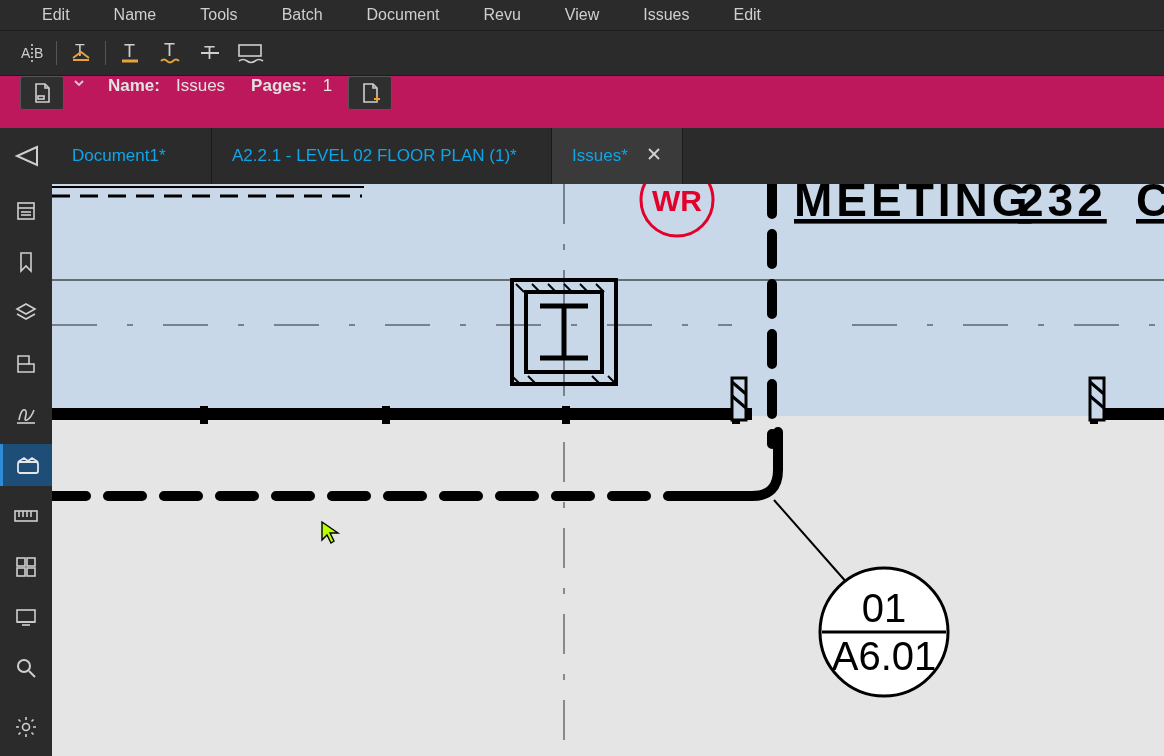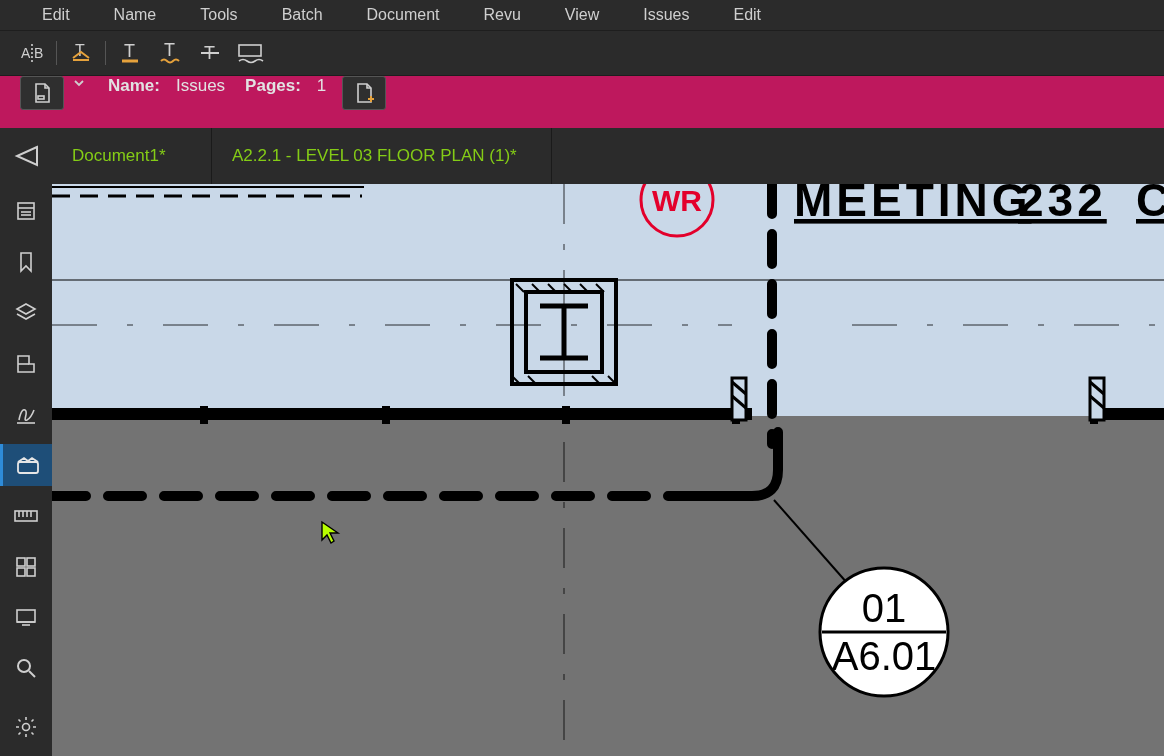--- a/index.html
+++ b/index.html
@@ -25,37 +25,37 @@
              background: #2f2f2f; }
   .pagebtn svg { display: block; }
   .chev svg { display: block; }
   .infobar .lbl { font-weight: 600; margin-left: 14px; }
   .infobar .val { margin-left: 16px; color: #e2e2e2; }
 
   
   .tabstrip { height: 56px; background: #2b2b2b; display: flex; align-items: stretch; }
   .backslot { width: 52px; display: flex; align-items: center; justify-content: center;
               cursor: pointer; }
-  .tab { display: flex; align-items: center; padding: 0 20px; color: #84cc16; font-size: 17px;
+  .tab { display: flex; align-items: center; padding: 0 20px; color: #0ea5e9; font-size: 17px;
          border-right: 1px solid #1a1a1a; cursor: pointer; min-width: 160px; }
   .tab.active { background: #3a3a3a; }
   .tab .close { margin-left: 18px; }
 
   
   .siderail { position: absolute; left: 0; top: 184px; width: 52px; bottom: 0;
               background: #2b2b2b; display: flex; flex-direction: column;
               align-items: center; padding-top: 6px; gap: 8px; }
   .railbtn { width: 52px; height: 46px; display: flex; align-items: center;
              justify-content: center; cursor: pointer; color: #cfcfcf; }
   .railbtn.active { background: #1e4e78; border-left: 3px solid #2e8bd8; }
   .railspacer { flex: 1; }
 
   
   .canvas { position: absolute; left: 52px; top: 184px; right: 0; bottom: 0;
-            background: #737373; overflow: hidden; text-decoration: underline; }
+            background: #e5e5e5; overflow: hidden; text-decoration: underline; }
   .canvas svg { position: absolute; left: 0; top: 0; }
 
   .roomlabel { font-family: Arial, sans-serif; font-weight: 700; font-size: 46px;
                text-decoration: underline; letter-spacing: 4px; fill: #000; }
   .calloutnum { font-family: Arial, sans-serif; font-size: 40px; text-anchor: middle;
                 fill: #000; }
 
   .cursor-arrow { position: absolute; pointer-events: none; }
 </style>
 </head>
@@ -126,21 +126,21 @@
     </svg>
   </div>
   <div class="chev" style="padding:0 8px;cursor:pointer">
     <svg width="14" height="14" viewBox="0 0 14 14">
         <path d="M3 5 L7 9 L11 5" stroke="#cfcfcf" stroke-width="1.8" fill="none"></path>
       </svg>
   </div>
 
   <span class="lbl">Name:</span>
   <span class="val">Issues</span>
-  <span class="lbl" style="margin-left:20px">Pages:</span>
+  <span class="lbl" style="margin-left:26px">Pages:</span>
   <span class="val">1</span>
 
   <div class="pagebtn" style="margin-left:16px">
     <svg width="20" height="22" viewBox="0 0 20 22" fill="none" stroke="#cfcfcf" stroke-width="1.6">
       <path d="M4 2 H13 L17 6 V20 H4 Z"></path>
         <path d="M13 2 V6 H17"></path>
       <g stroke="#E6A23C" stroke-width="2">
           <line x1="14" y1="17" x2="20" y2="17"></line>
           <line x1="17" y1="14" x2="17" y2="20"></line>
         </g>
@@ -151,21 +151,30 @@
 <div class="tabstrip">
   <div class="backslot">
     <svg width="30" height="24" viewBox="0 0 30 24" fill="none" stroke="#cfcfcf" stroke-width="2">
       <path d="M26 3 L6 12 L26 21 Z" fill="none"></path>
     </svg>
   </div>
   <div class="tab">
     <span>Document1*</span>
   </div>
   <div class="tab" style="min-width:340px">
-    <span>A2.2.1 - LEVEL 03 FLOOR PLAN (1)*</span>
+    <span>A2.2.1 - LEVEL 02 FLOOR PLAN (1)*</span>
+  </div>
+  <div class="tab active" style="min-width:120px">
+    <span>Issues*</span>
+    <span class="close">
+      <svg width="16" height="16" viewBox="0 0 16 16" stroke="#cfcfcf" stroke-width="2">
+        <line x1="3" y1="3" x2="13" y2="13"></line>
+          <line x1="13" y1="3" x2="3" y2="13"></line>
+      </svg>
+    </span>
   </div>
 </div>
 
 <div class="siderail">
   <div class="railbtn">
     <svg width="24" height="24" viewBox="0 0 24 24" fill="none" stroke="#cfcfcf" stroke-width="1.6">
       <rect x="4" y="4" width="16" height="16"></rect>
         <line x1="4" y1="9" x2="20" y2="9"></line>
       <line x1="7" y1="13" x2="17" y2="13"></line>
         <line x1="7" y1="16" x2="17" y2="16"></line>

